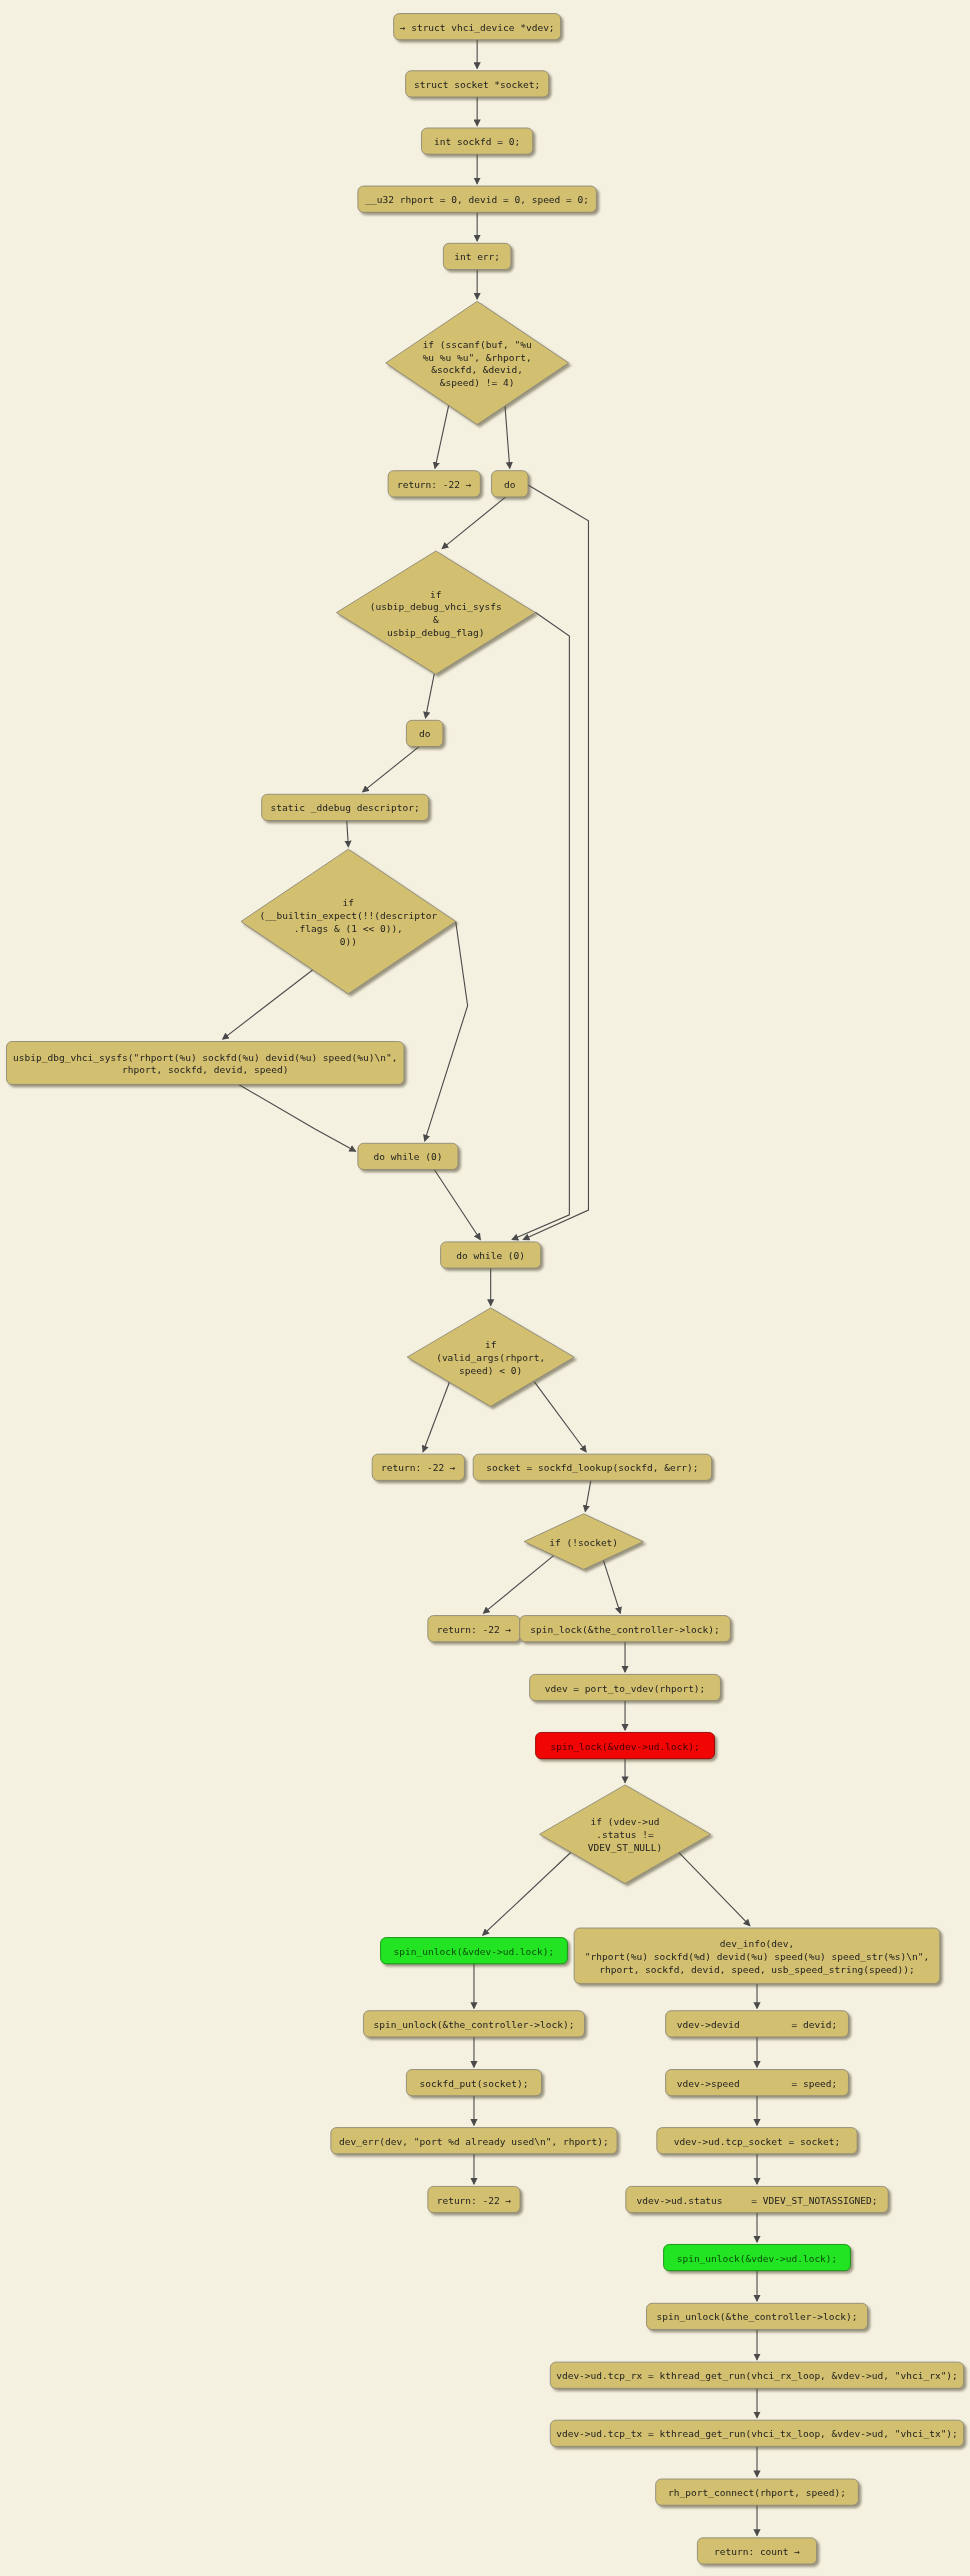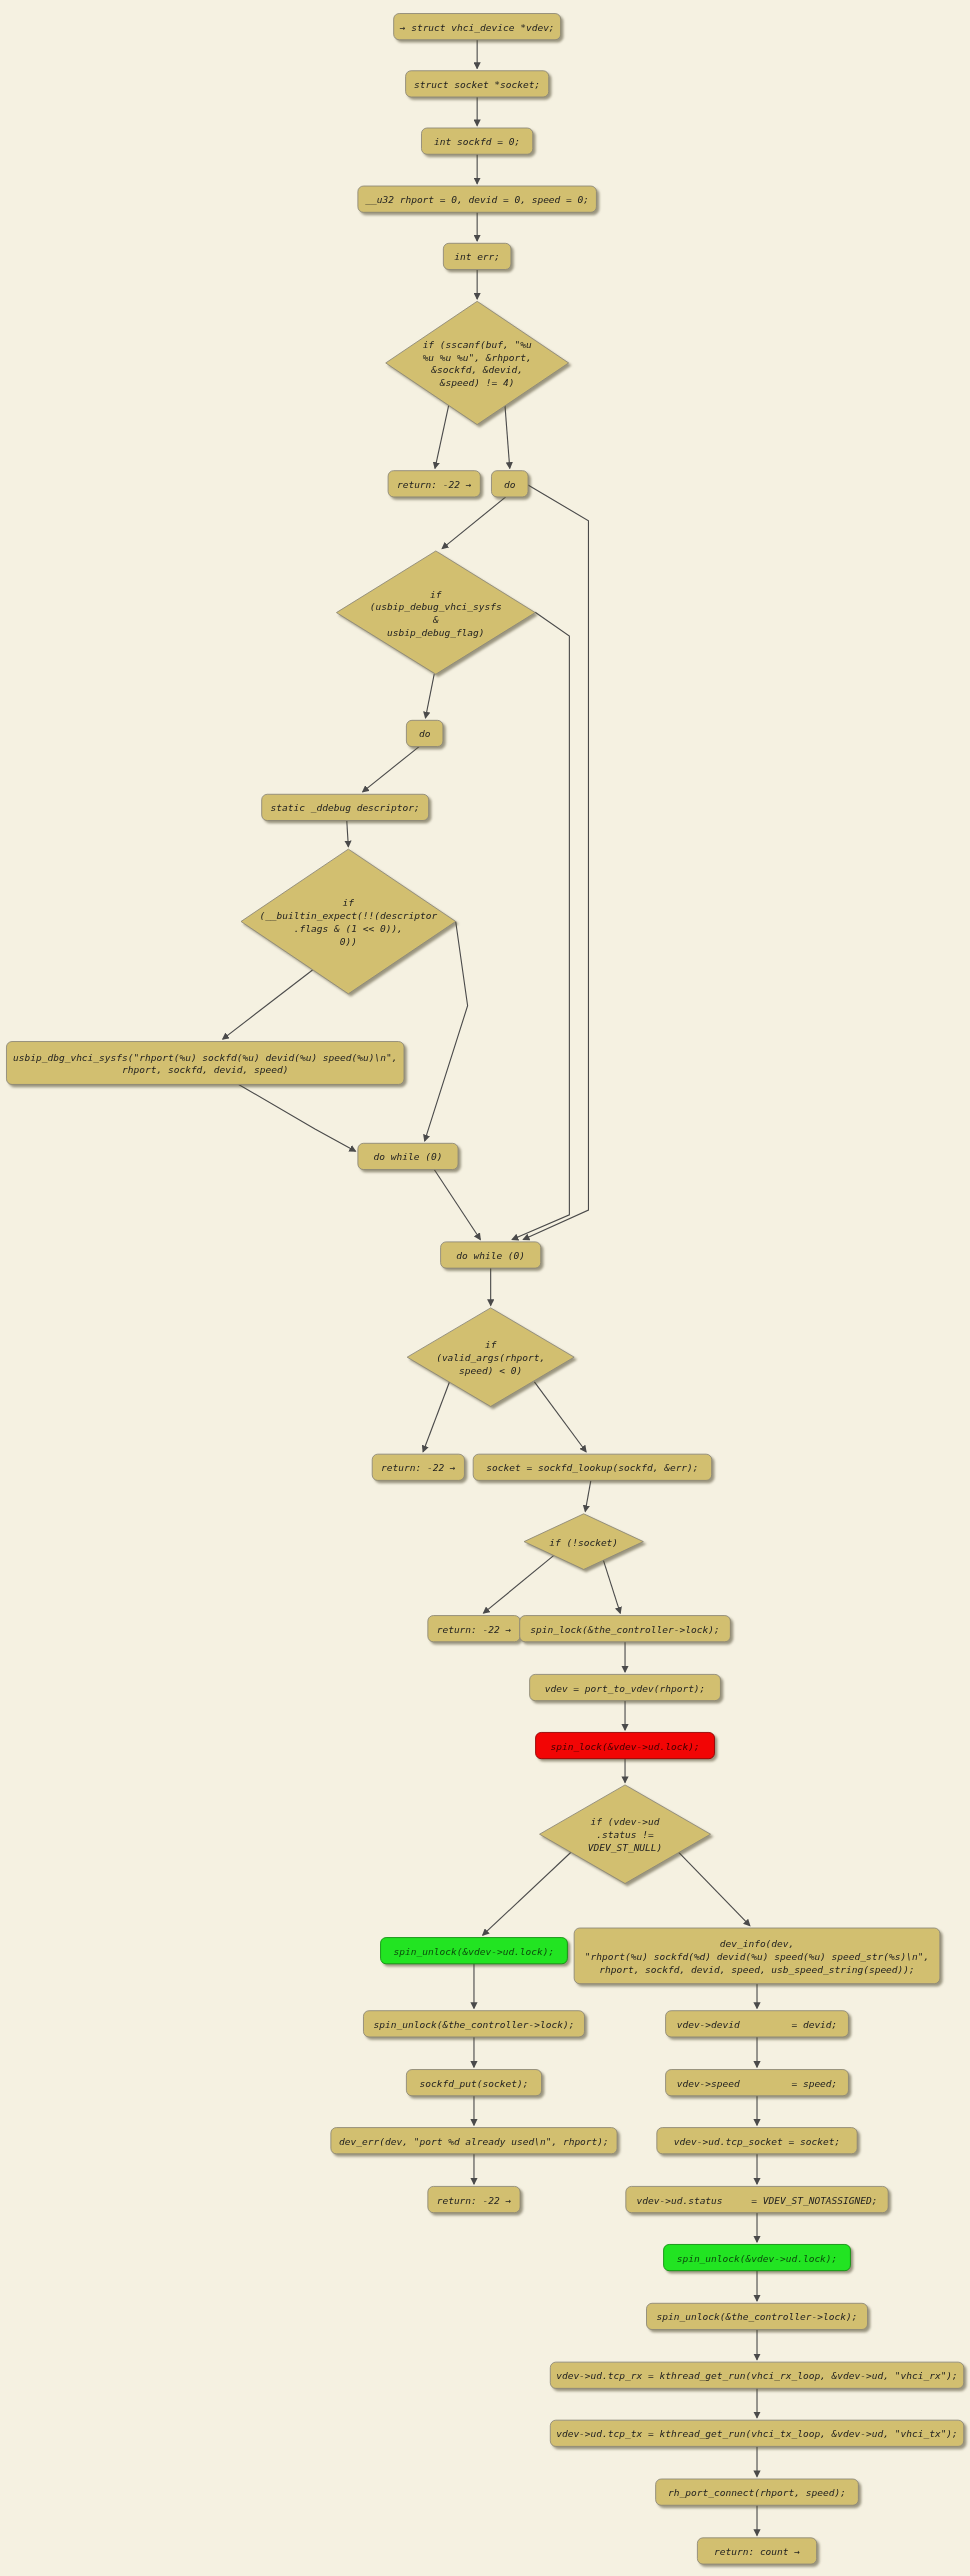--- a/index.html
+++ b/index.html
@@ -7,21 +7,20 @@
     padding: 0;
   }
   body {
     font-family: "DejaVu Sans Mono", monospace;
     width: 971px;
     height: 2576px;
   }
   #canvas {
     width: 971px;
     height: 1952px;
-    font-style: italic;
   }
   svg { display: block; }
   .edge {
     fill: none;
     stroke-width: 1.4;
   }
   .node rect, .node polygon {
     stroke-width: 1.1;
     filter: drop-shadow(3.5px 3.5px 1.5px rgba(80, 75, 50, 0.55));
   }

